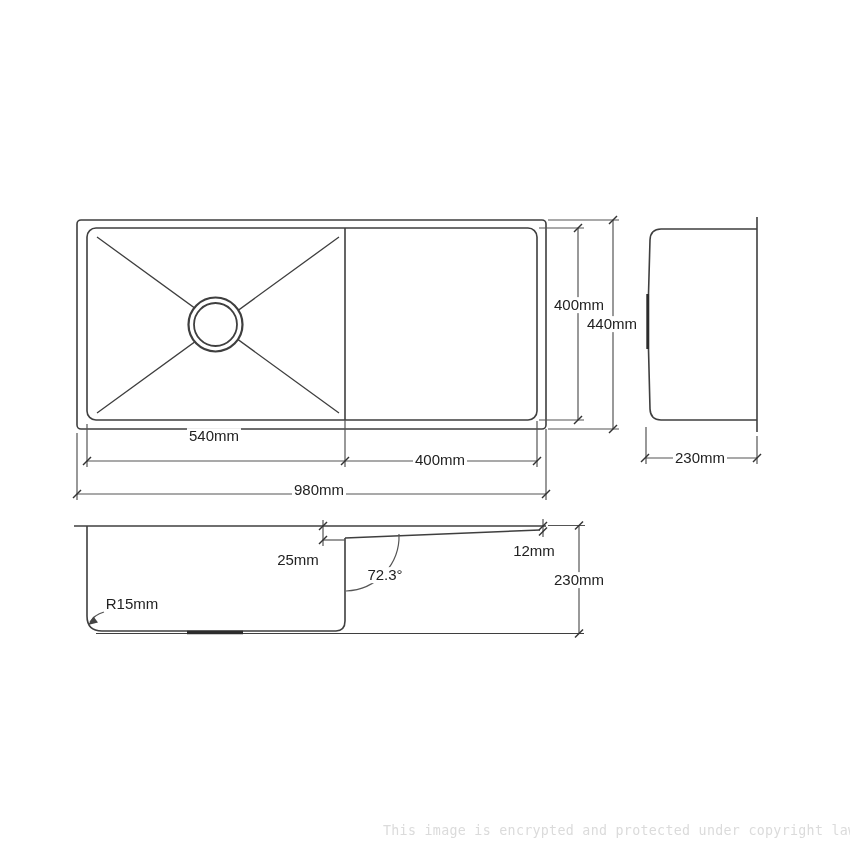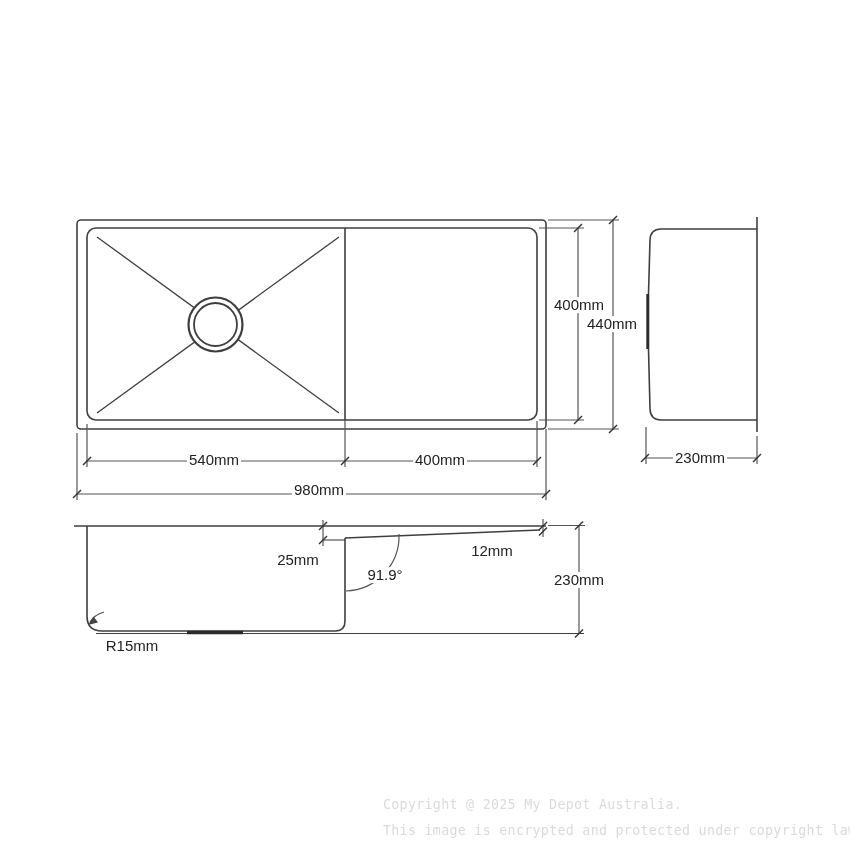--- a/index.html
+++ b/index.html
@@ -89,28 +89,27 @@
         <line x1="575" y1="637.5" x2="583" y2="629.5"></line>
       <line x1="319" y1="530" x2="327" y2="522"></line>
         <line x1="319" y1="544" x2="327" y2="536"></line>
       <line x1="539" y1="530" x2="547" y2="522"></line>
         <line x1="539" y1="535.5" x2="547" y2="527.5"></line>
     </g>
   </svg>
 
   <span class="lbl" style="left:579px;top:305px">400mm</span>
   <span class="lbl" style="left:612px;top:324px">440mm</span>
-  <span class="lbl" style="left:214px;top:460px">540mm</span>
+  <span class="lbl" style="left:214px;top:436px">540mm</span>
   <span class="lbl" style="left:440px;top:460px">400mm</span>
   <span class="lbl" style="left:319px;top:490px">980mm</span>
 
   <span class="lbl" style="left:700px;top:458px">230mm</span>
 
   <span class="lbl" style="left:298px;top:560px">25mm</span>
-  <span class="lbl" style="left:492px;top:551px">12mm</span>
-  <span class="lbl" style="left:385px;top:575px">91.9°</span>
-  <span class="lbl" style="left:132px;top:646px">R15mm</span>
+  <span class="lbl" style="left:534px;top:551px">12mm</span>
+  <span class="lbl" style="left:385px;top:575px">72.3°</span>
+  <span class="lbl" style="left:132px;top:604px">R15mm</span>
   <span class="lbl" style="left:579px;top:580px">230mm</span>
 
-  <span class="wm" style="left:383px;top:797px">Copyright @ 2025 My Depot Australia.</span>
   <span class="wm" style="left:383px;top:823px">This image is encrypted and protected under copyright law.</span>
 
 </div>
 
 </body></html>

